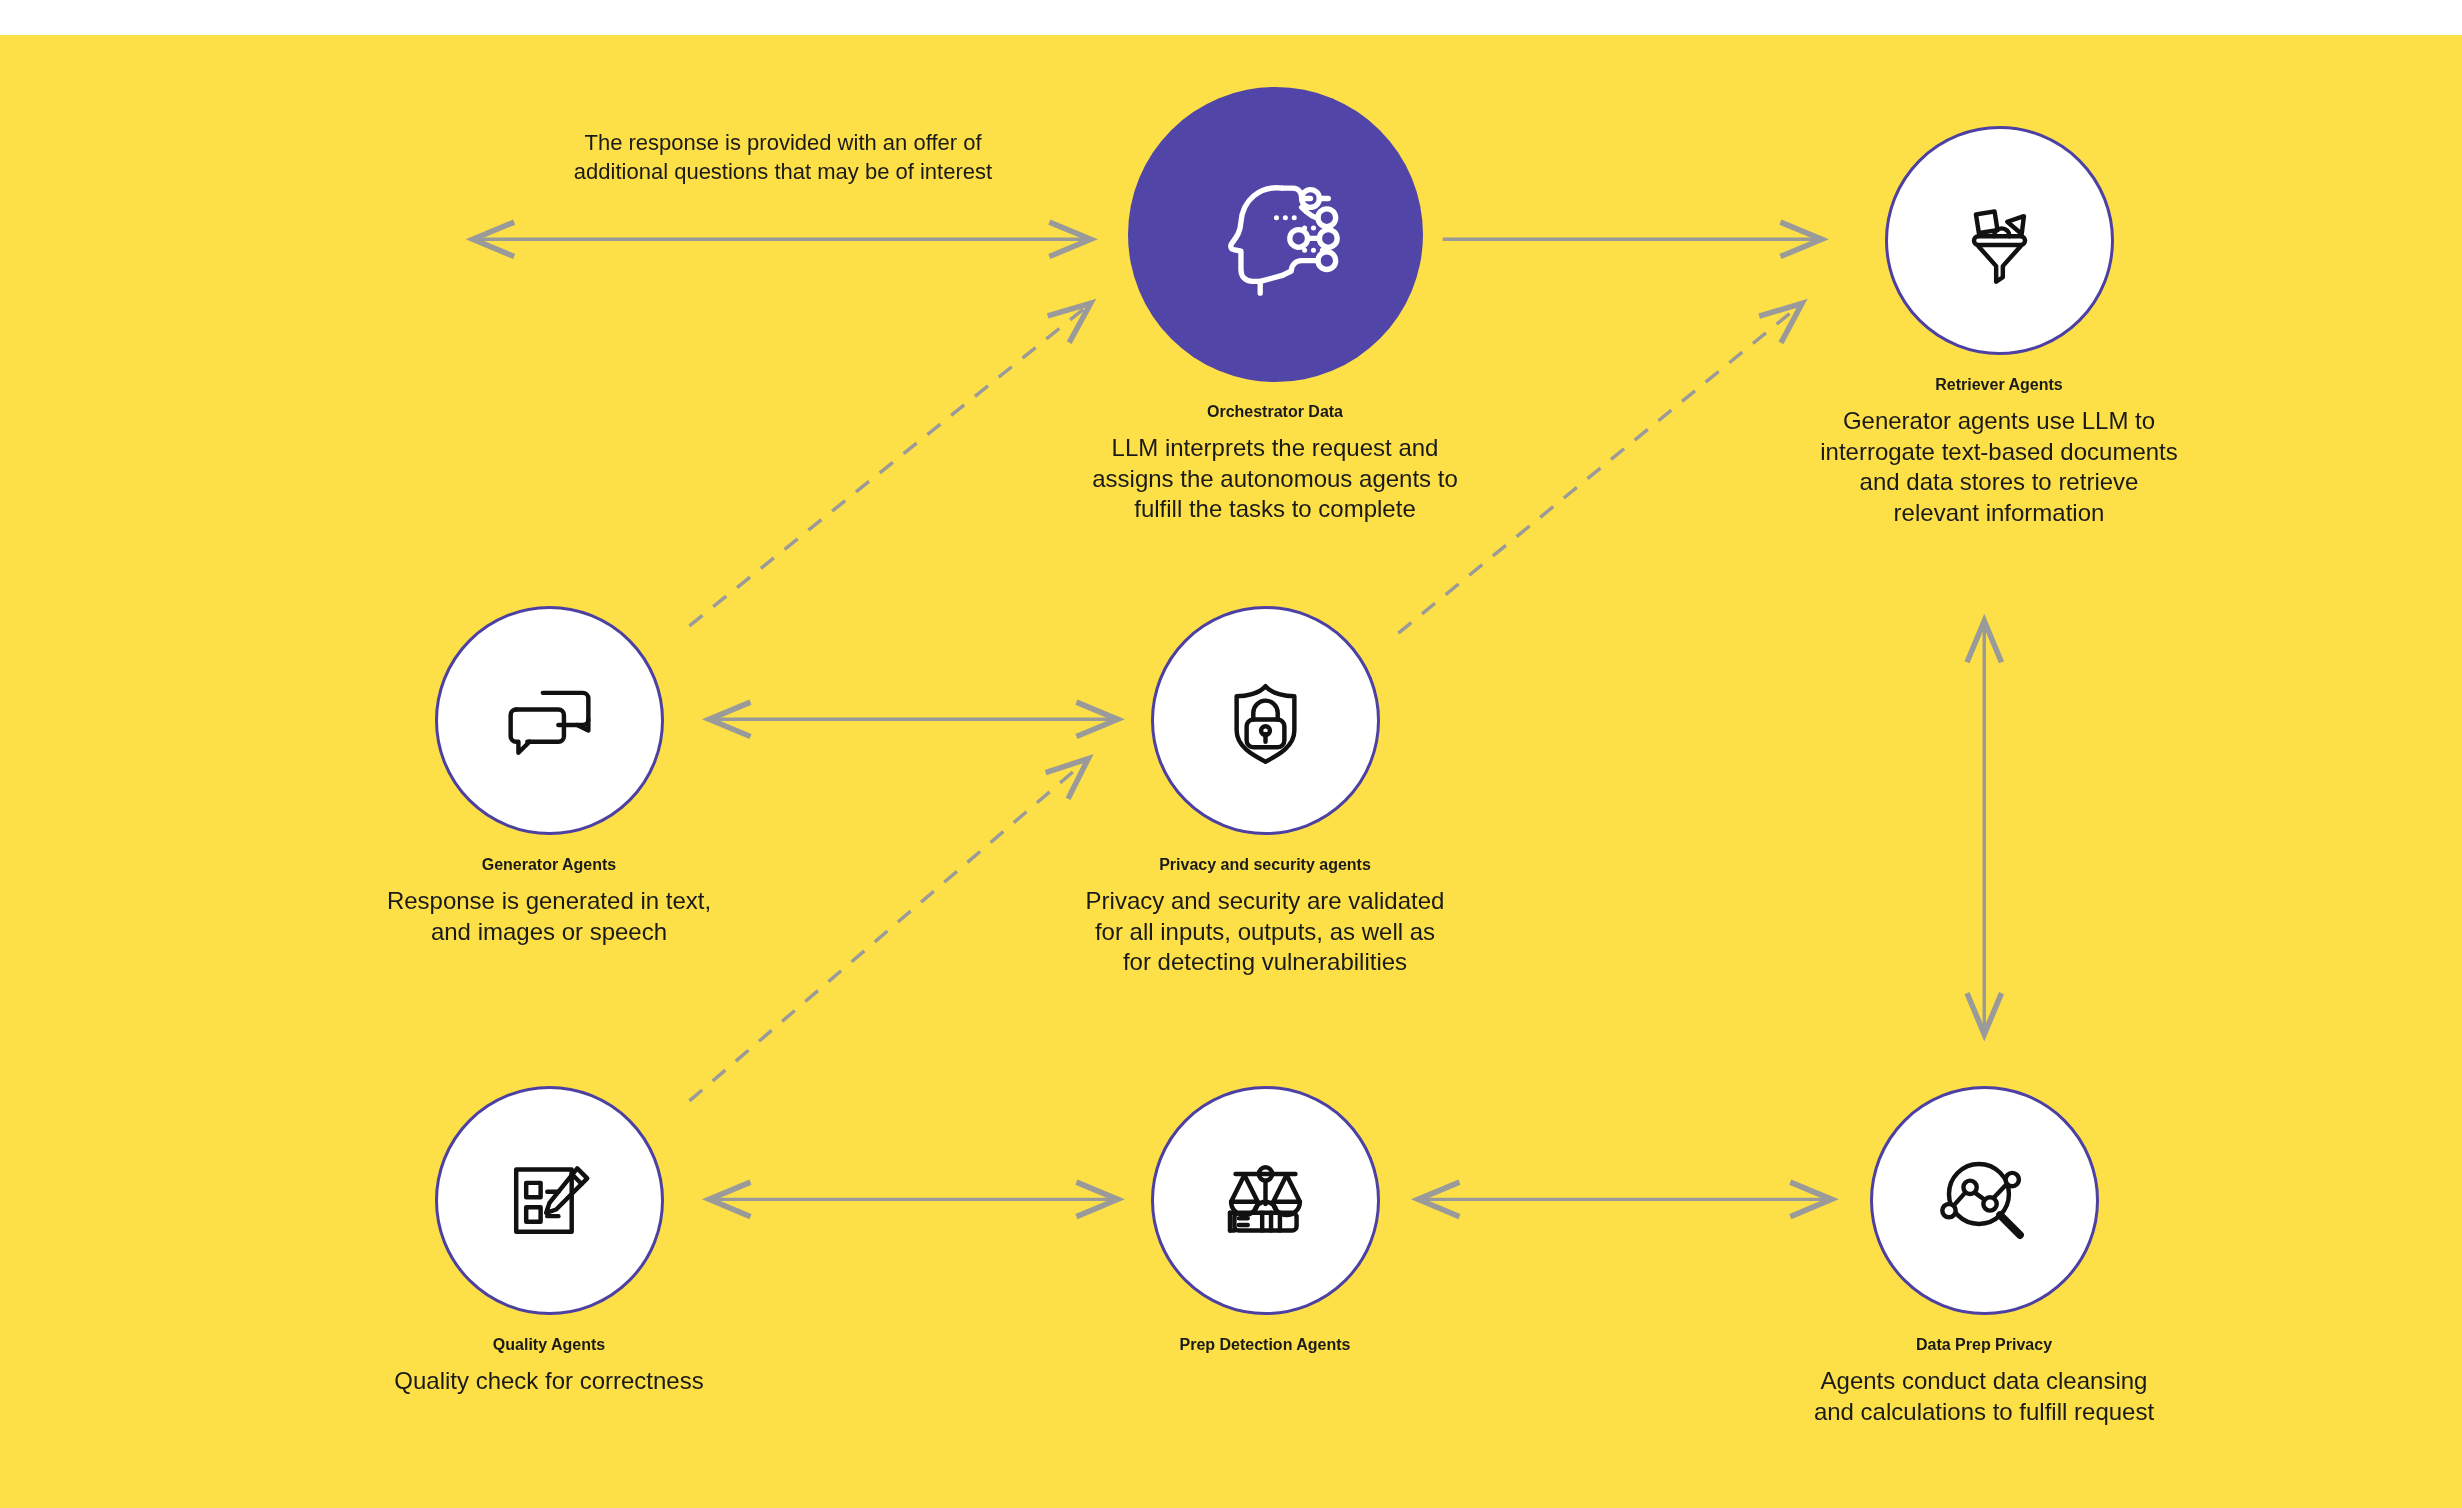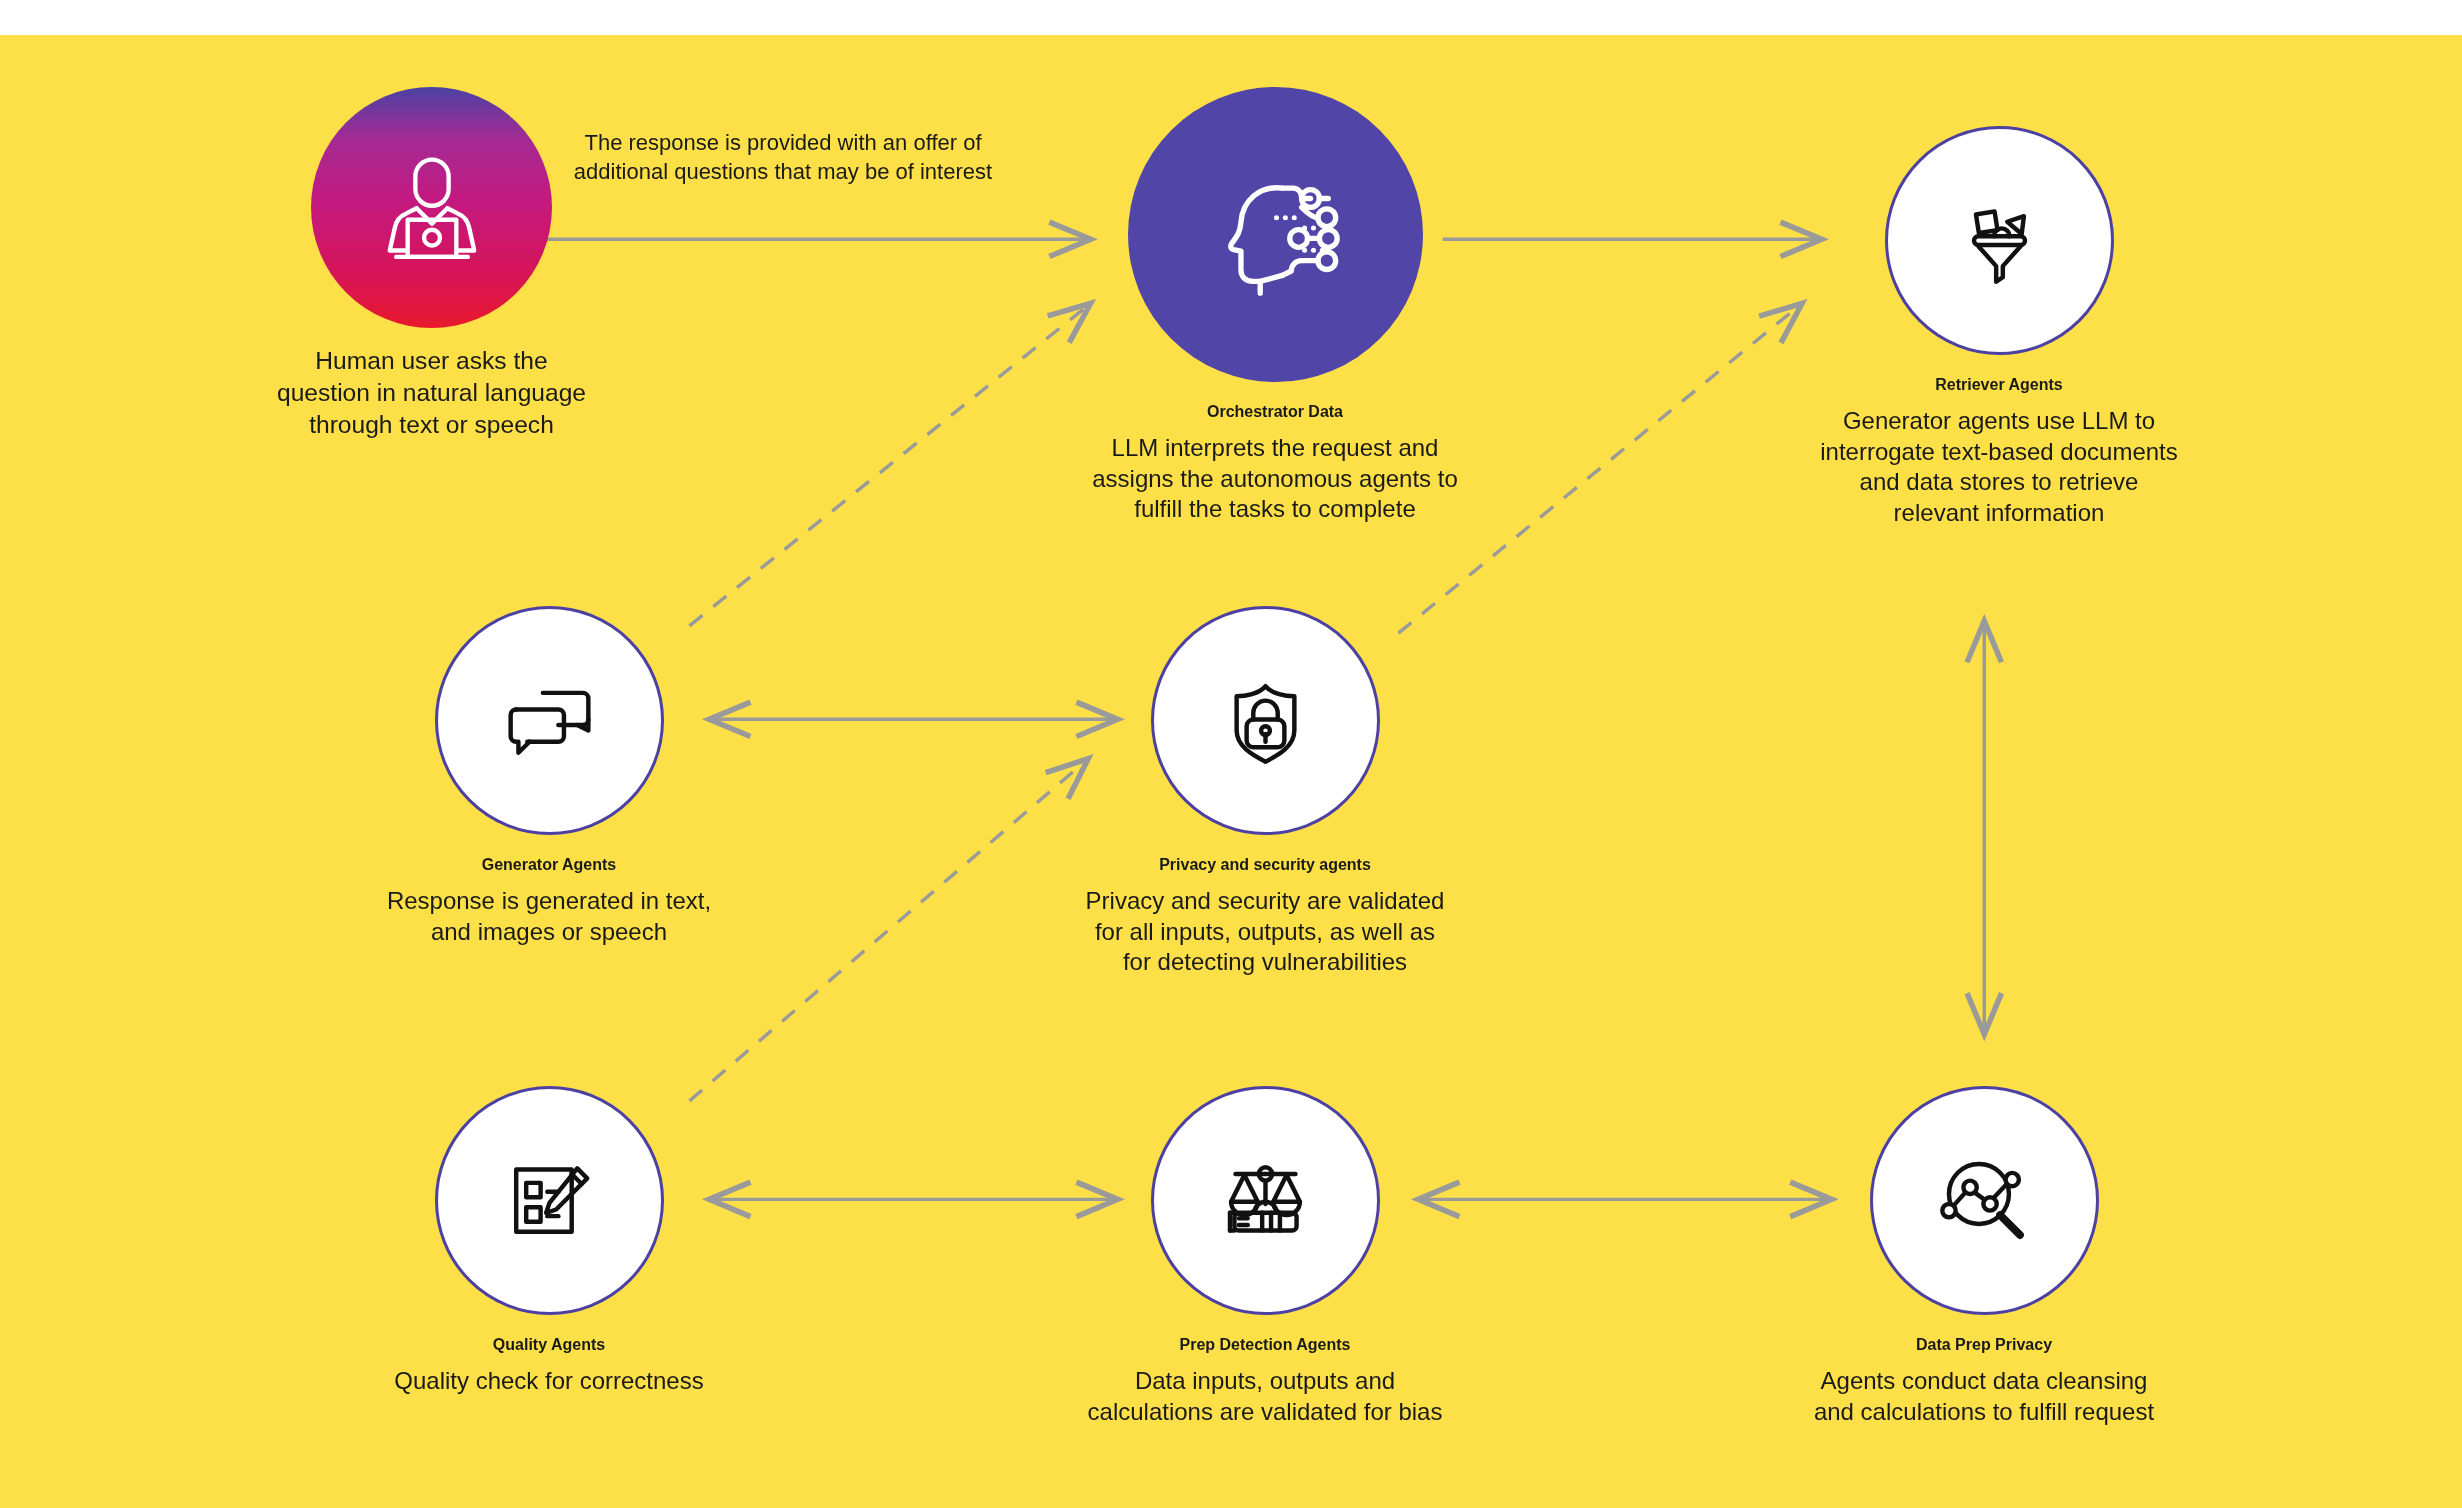--- a/index.html
+++ b/index.html
@@ -135,36 +135,20 @@
     </g>
 
      privacy (dashed diagonal) --&gt;
     <g>
       <line x1="1400" y1="2165" x2="2210" y2="1470" stroke="#9a9a9a" stroke-width="7" stroke-dasharray="34 28" marker-end="url(#ah-end)"></line>
     </g>
   </svg>
 
   <div class="edge-label t-edge" style="left:458px; top:94px; width:650px;">The response is provided with an offer of<br>additional questions that may be of interest</div>
 
-  <div class="node" style="left:195px; top:52px; width:473px;">
-    <div class="circle gradient-human" style="width:241px; height:241px;">
-      <span>
-        <svg width="128" height="128" viewBox="0 0 100 100" fill="none" stroke="#ffffff" stroke-width="3.4" stroke-linecap="round" stroke-linejoin="round">
-          <rect x="37" y="13" width="26" height="36" rx="13"></rect>
-          <path d="M38 51 L30 55 C25 57 22 61 21 66 L17 84 L30 84"></path>
-          <path d="M62 51 L70 55 C75 57 78 61 79 66 L83 84 L70 84"></path>
-          <path d="M38 51 L50 63 L62 51"></path>
-          <rect x="31" y="60" width="38" height="29"></rect>
-          <circle cx="50" cy="74" r="6.2"></circle>
-          <path d="M22 89 L78 89"></path>
-        </svg>
-      </span>
-    </div>
-    <div class="node-plain-label t-big" style="margin-top:16.7px; width:473px;">Human user asks the<br>question in natural language<br>through text or speech</div>
-  </div>
 
   <div class="node" style="left:1029px; top:52px; width:492px;">
     <div class="circle solid-orchestrator" style="width:295px; height:295px;">
       <span>
         <svg width="148" height="148" viewBox="0 0 100 100" fill="none" stroke="#ffffff" stroke-width="3.6" stroke-linecap="round" stroke-linejoin="round">
           <path d="M55 19 C40 17 28 27 27 42 C26.5 49 24 52 21 56 C19.5 58 20 60 22 60.5 L27 61.5 L27 74 C27 79 30 82 35 82 L40 82 L40 90"></path>
           <circle cx="74" cy="26" r="6"></circle>
           <path d="M80 26 L86 26"></path>
           <path d="M55 19 L62 19 C66 19 68 22 68 26 L74 26"></path>
           <circle cx="85" cy="39" r="6"></circle>
@@ -269,21 +253,20 @@
           <path d="M40 62 A10 10 0 0 1 60 62"></path>
           <rect x="22" y="62" width="56" height="16" rx="4"></rect>
           <path d="M18 62 L22 62 M18 78 L22 78"></path>
           <path d="M18 62 L18 78"></path>
           <path d="M26 67 L34 67 M26 73 L34 73"></path>
           <path d="M47 62 L47 78 M55 62 L55 78 M63 62 L63 78"></path>
         </svg>
       </span>
     </div>
     <div class="node-title t-title" style="margin-top:19.7px;">Prep Detection Agents</div>
-    <div class="node-desc t-desc" style="margin-top:11.8px; width:492px;">Data inputs, outputs and<br>calculations are validated for bias</div>
   </div>
 
   <div class="node" style="left:1738px; top:1051px; width:492px;">
     <div class="circle outline" style="width:229px; height:229px;">
       <span>
         <svg width="111" height="111" viewBox="0 0 100 100" fill="none" stroke="#111111" stroke-width="4" stroke-linecap="round" stroke-linejoin="round">
           <circle cx="45" cy="45" r="27"></circle>
           <path d="M64 64 L82 82" stroke-width="7" stroke-linecap="round"></path>
           <path d="M20 58 L36 40 L54 53 L72 34"></path>
           <circle cx="18" cy="60" r="6" fill="#ffffff"></circle>

